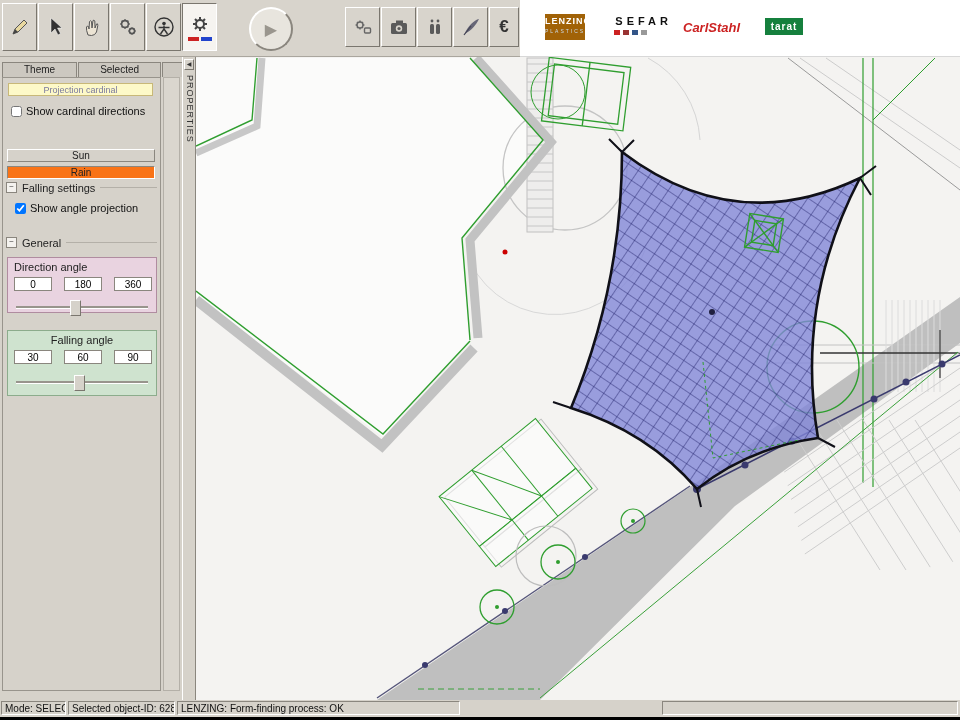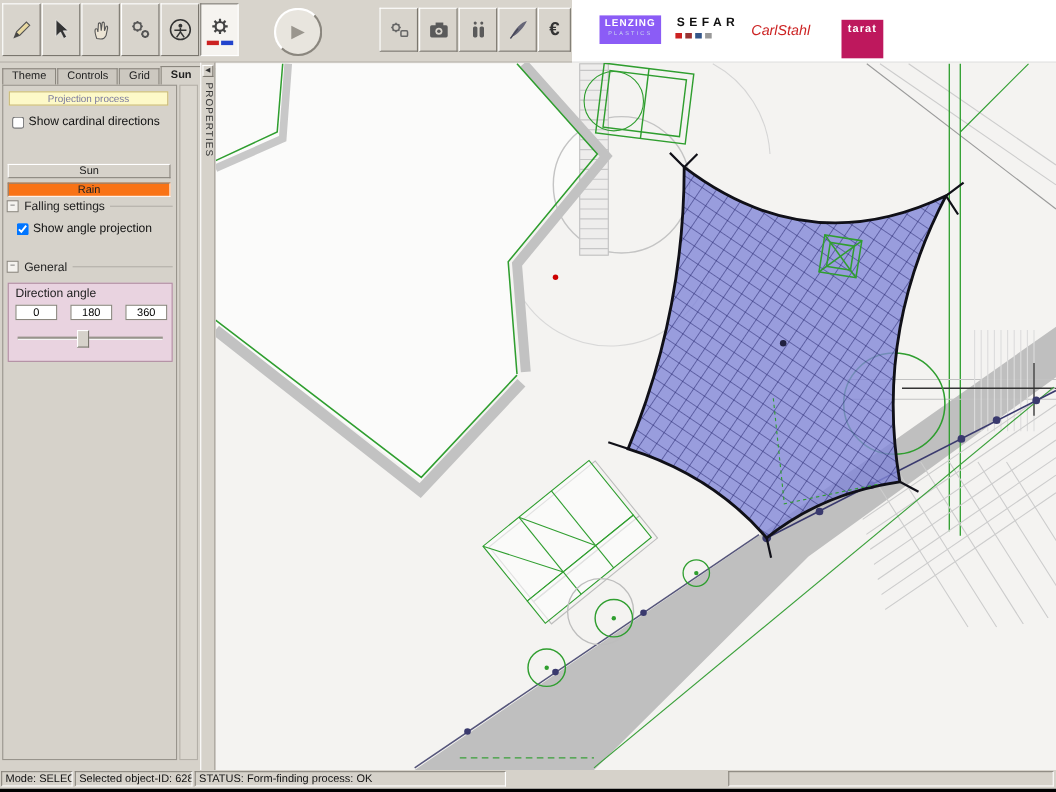--- a/index.html
+++ b/index.html
@@ -14,57 +14,57 @@
         display:flex;align-items:center;justify-content:center;flex-direction:column;box-sizing:border-box;cursor:pointer;}
   .tbtn svg{display:block;}
   .tbtn.active{background:#f6f4f0;border-color:#7a766e #ffffff #ffffff #7a766e;}
   .stripes{display:flex;gap:2px;margin-top:3px;}
   .stripes span{display:block;width:11px;height:4px;}
   .s-red{background:#cc2222;} .s-blue{background:#2244cc;}
   .playbtn{position:absolute;left:249px;top:7px;width:40px;height:40px;border-radius:50%;
         background:#e8e5de;border:2px solid;border-color:#ffffff #8a867e #8a867e #ffffff;
         color:#9a968e;font-size:16px;display:flex;align-items:center;justify-content:center;cursor:pointer;}
   .logo{position:absolute;top:14px;}
-  #logo-lenzing{left:25px;width:56px;height:26px;background:#8b5cf6;color:#fff;text-align:center;}
+  #logo-lenzing{left:25px;width:40px;height:26px;background:#a16207;color:#fff;text-align:center;}
   #logo-lenzing .main{font-size:9px;font-weight:bold;letter-spacing:1px;line-height:15px;}
   #logo-lenzing .sub{font-size:5px;letter-spacing:2px;line-height:5px;color:#cde;}
   #logo-sefar{left:92px;width:60px;text-align:right;}
   #logo-sefar .main{font-size:11px;font-weight:bold;letter-spacing:4px;color:#111;line-height:14px;}
   .sefar-squares{display:flex;gap:3px;margin-top:2px;margin-left:2px;}
   .sefar-squares span{width:6px;height:5px;display:block;}
   .sq1{background:#cc2222;}.sq2{background:#993333;}.sq3{background:#335588;}.sq4{background:#999999;}
-  #logo-carlstahl{left:163px;top:20px;font-size:13px;font-weight:normal;font-style:italic;color:#cc2222;}
-  #logo-tarat{left:245px;top:18px;width:38px;height:35px;background:#be185d;color:#fff;
+  #logo-carlstahl{left:163px;top:20px;font-size:13px;font-weight:bold;font-style:italic;color:#cc2222;}
+  #logo-tarat{left:245px;top:18px;width:38px;height:17px;background:#15803d;color:#fff;
         font-size:10px;font-weight:bold;text-align:center;line-height:17px;letter-spacing:1px;}
 
   
   #sidebar{position:absolute;left:0;top:57px;width:182px;height:643px;background:#d6d2ca;box-sizing:border-box;}
   #tabs{position:absolute;left:2px;top:4px;height:16px;display:flex;align-items:flex-end;}
-  .tab{height:14px;line-height:14px;padding:0 8px;font-size:10px;color:#222;background:#ccc8c0;
+  .tab{height:14px;line-height:14px;padding:0 21px;font-size:10px;color:#222;background:#ccc8c0;
        border:1px solid #8a867e;border-bottom:none;margin-right:1px;cursor:pointer;}
   .tab.active{background:#d6d2ca;height:16px;line-height:16px;font-weight:bold;}
   #panel{position:absolute;left:2px;top:20px;width:159px;height:614px;background:#d6d2ca;
          border:1px solid #98948c;box-sizing:border-box;}
   #sidestrip{position:absolute;left:163px;top:20px;width:17px;height:614px;background:#dad6ce;border:1px solid #b4b0a8;box-sizing:border-box;}
   .yellowbox{position:absolute;left:5px;top:5px;width:145px;height:13px;background:#fdf9c8;border:1px solid #c8b878;
          font-size:9px;color:#7a7a9e;text-align:center;line-height:13px;box-sizing:border-box;}
   .cbrow{position:absolute;display:flex;align-items:center;gap:4px;font-size:11px;color:#111;}
   .cbrow input{width:11px;height:11px;margin:0;}
   #cb1{left:8px;top:27px;} #cb2{left:12px;top:124px;}
   .listbtn{position:absolute;left:4px;width:148px;height:13px;background:#d6d2ca;
          border:1px solid;border-color:#ffffff #8a867e #8a867e #ffffff;
          font-size:10px;text-align:center;line-height:12px;color:#222;box-sizing:border-box;cursor:pointer;}
   #btn-sun{top:71px;} #btn-rain{top:88px;border-color:#8a867e #ffffff #ffffff #8a867e;background:#f97316;}
   .secthdr{position:absolute;left:3px;right:3px;height:13px;display:flex;align-items:center;gap:5px;font-size:11px;color:#222;}
   #sect-general{top:103px;} #sect-angles{top:158px;}
   .collapser{width:9px;height:9px;border:1px solid #8a867e;background:#f4f2ee;font-size:8px;line-height:7px;
          text-align:center;color:#444;flex:0 0 auto;cursor:pointer;}
   .secthdr .rule{flex:1;height:1px;background:#b4b0a8;}
   .groupbox{position:absolute;left:4px;width:150px;box-sizing:border-box;}
-  #box-direction{top:179px;height:72px;background:#e9d3e0;border:1px solid #b08ca0;}
+  #box-direction{top:179px;height:56px;background:#e9d3e0;border:1px solid #b08ca0;}
   #box-falling{top:252px;height:66px;background:#cfe3cf;border:1px solid #8cac8c;}
   .grouplabel{position:absolute;left:6px;top:3px;font-size:11px;color:#222;}
   #box-falling .grouplabel{left:0;width:100%;text-align:center;}
   .angleinput{position:absolute;top:19px;width:38px;height:14px;background:#fff;border:1px solid #8a867e;
          font-size:10px;text-align:center;font-family:"Liberation Sans",sans-serif;padding:0;box-sizing:border-box;}
   .ai1{left:6px;} .ai2{left:56px;} .ai3{left:106px;}
   .slidertrack{position:absolute;left:8px;right:8px;top:48px;height:2px;background:#98948c;border-bottom:1px solid #fff;}
   .sliderthumb{position:absolute;top:42px;width:9px;height:14px;background:#d6d2ca;
          border:1px solid;border-color:#ffffff #7a766e #7a766e #ffffff;cursor:pointer;}
   #box-falling .slidertrack{top:50px;}
@@ -195,27 +195,27 @@
         </div>
       </div>
       <div class="logo" id="logo-carlstahl">CarlStahl</div>
       <div class="logo" id="logo-tarat">tarat</div>
     </div>
   </div>
 
   <div id="sidebar">
     <div id="tabs">
       <div class="tab">Theme</div>
-      <div class="tab">Controls</div>
+      <div class="tab">Selected</div>
       <div class="tab">Grid</div>
       <div class="tab active">Sun</div>
       <div class="tab">Images</div>
     </div>
     <div id="panel">
-      <div class="yellowbox">Projection process</div>
+      <div class="yellowbox">Projection cardinal</div>
 
       <div class="cbrow" id="cb1">
         <input type="checkbox" style="">
         <span>Show cardinal directions</span>
       </div>
 
       <div class="listbtn" id="btn-sun">Sun</div>
       <div class="listbtn" id="btn-rain">Rain</div>
 
       <div class="secthdr" id="sect-general">
@@ -237,20 +237,28 @@
 
       <div class="groupbox" id="box-direction">
         <div class="grouplabel">Direction angle</div>
         <input class="angleinput ai1" value="0" style="">
         <input class="angleinput ai2" value="180" style="">
         <input class="angleinput ai3" value="360" style="">
         <div class="slidertrack"></div>
         <div class="sliderthumb" style="left:62px"></div>
       </div>
 
+      <div class="groupbox" id="box-falling">
+        <div class="grouplabel">Falling angle</div>
+        <input class="angleinput ai1" value="30" style="">
+        <input class="angleinput ai2" value="60" style="">
+        <input class="angleinput ai3" value="90" style="">
+        <div class="slidertrack"></div>
+        <div class="sliderthumb" style="left:66px"></div>
+      </div>
     </div>
     <div id="sidestrip"></div>
   </div>
 
   <div id="propstrip">
     <div id="prop-collapse">◀</div>
     <div id="prop-label">PROPERTIES</div>
   </div>
 
   <div id="canvas">
@@ -385,17 +393,17 @@
         <line x1="-17" y1="17" x2="17" y2="-17"></line>
       </g>
       <circle cx="712" cy="312" r="3" fill="#202040"></circle>
       <path d="M703,362 L713,458 L799,440" stroke="#2f9e2f" stroke-dasharray="3 3" fill="none"></path>
     </svg>
   </div>
 
   <div id="statusbar">
     <div class="seg" id="seg-mode">Mode: SELECT</div>
     <div class="seg" id="seg-selected">Selected object-ID: 6283</div>
-    <div class="seg" id="seg-status">STATUS: Form-finding process: OK</div>
+    <div class="seg" id="seg-status">LENZING: Form-finding process: OK</div>
     <div class="seg" id="seg-extra"></div>
   </div>
 
 </div>
 
 </body></html>

